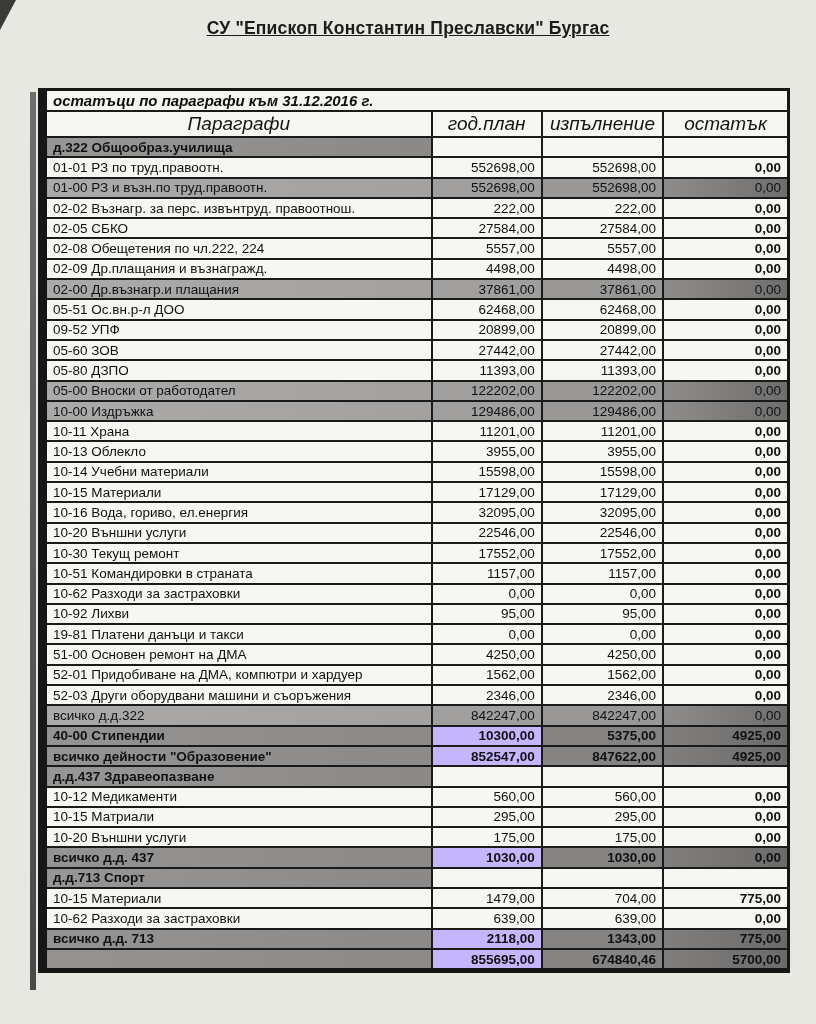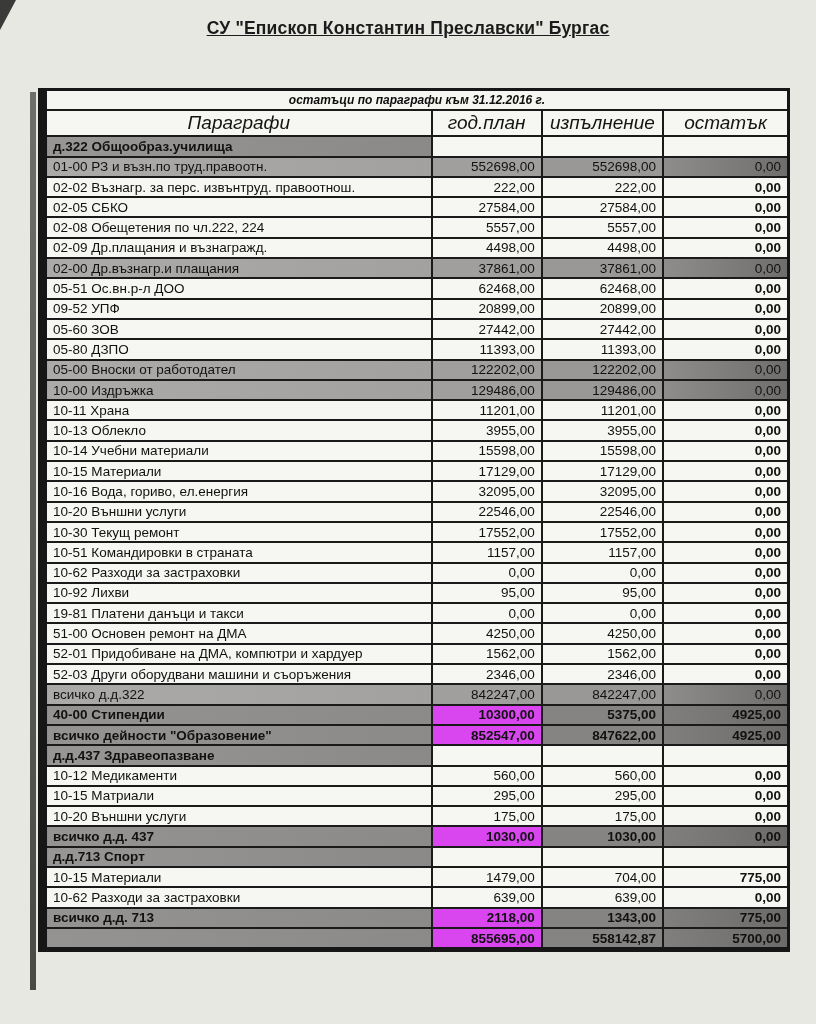--- a/index.html
+++ b/index.html
@@ -25,41 +25,41 @@
     border:3px solid #161616;border-left-width:9px;border-bottom-width:5px;
     font-size:13.5px;
   }
   .budget td,.budget th{
     border:2px solid #1a1a1a;
     padding:1px 6px;height:16.3px;overflow:hidden;white-space:nowrap;
     background:#f5f5f1;
   }
   .subtitle-cell{
     background:linear-gradient(to right,#9d9d9b,#8f8f8d);
-    font-weight:bold;font-style:italic;text-align:center;
-    font-size:12px;color:#0e0e0e;margin-top:6px;
+    font-weight:bold;font-style:italic;text-align:left;
+    font-size:15px;color:#0e0e0e;margin-top:6px;
   }
   .budget th{
     font-style:italic;font-weight:normal;text-align:center;
     font-size:19px;background:#f6f6f2;color:#141414;
   }
   td.label{text-align:left;}
   td.num{text-align:right;}
   td.rest{font-weight:bold;}
   tr.normal td{background:#f6f6f2;}
   
   tr.subtotal td{font-weight:normal;}
   tr.subtotal td.label{background:linear-gradient(to right,#abaaa8,#a2a19f);}
   tr.subtotal td.plan{background:#a09f9d;}
   tr.subtotal td.done{background:#999896;}
   tr.subtotal td.rest{background:linear-gradient(to right,#8e8d8b,#6f6e6c);}
   
   tr.total td{font-weight:bold;}
   tr.total td.label{background:linear-gradient(to right,#949391,#8b8a88);}
-  tr.total td.plan{background:#d946ef;}
+  tr.total td.plan{background:#c4b5fd;}
   tr.total td.done{background:#858482;margin-top:40px;}
   tr.total td.rest{background:linear-gradient(to right,#807f7d,#6c6b69);}
   
   tr.section td.label{
     background:linear-gradient(to right,#979694,#8a8987);font-weight:bold;}
   tr.section td.num{background:#f6f6f2;}
 </style>
 </head>
 <body>
 
@@ -86,20 +86,26 @@
       <th>остатък</th>
     </tr>
   </thead>
   <tbody id="budget-body">
       <tr class="section">
         <td class="label">д.322 Общообраз.училища</td>
         <td class="num plan"></td>
         <td class="num done"></td>
         <td class="num rest"></td>
       </tr>
+      <tr class="normal">
+        <td class="label">01-01 РЗ по труд.правоотн.</td>
+        <td class="num plan">552698,00</td>
+        <td class="num done">552698,00</td>
+        <td class="num rest">0,00</td>
+      </tr>
       <tr class="subtotal">
         <td class="label">01-00 РЗ и възн.по труд.правоотн.</td>
         <td class="num plan">552698,00</td>
         <td class="num done">552698,00</td>
         <td class="num rest">0,00</td>
       </tr>
       <tr class="normal">
         <td class="label">02-02 Възнагр. за перс. извънтруд. правоотнош.</td>
         <td class="num plan">222,00</td>
         <td class="num done">222,00</td>
@@ -317,17 +323,17 @@
       </tr>
       <tr class="total">
         <td class="label">всичко д.д. 713</td>
         <td class="num plan">2118,00</td>
         <td class="num done">1343,00</td>
         <td class="num rest">775,00</td>
       </tr>
       <tr class="total">
         <td class="label"></td>
         <td class="num plan">855695,00</td>
-        <td class="num done">558142,87</td>
+        <td class="num done">674840,46</td>
         <td class="num rest">5700,00</td>
       </tr>
     </tbody>
 </table>
 
 </body></html>

